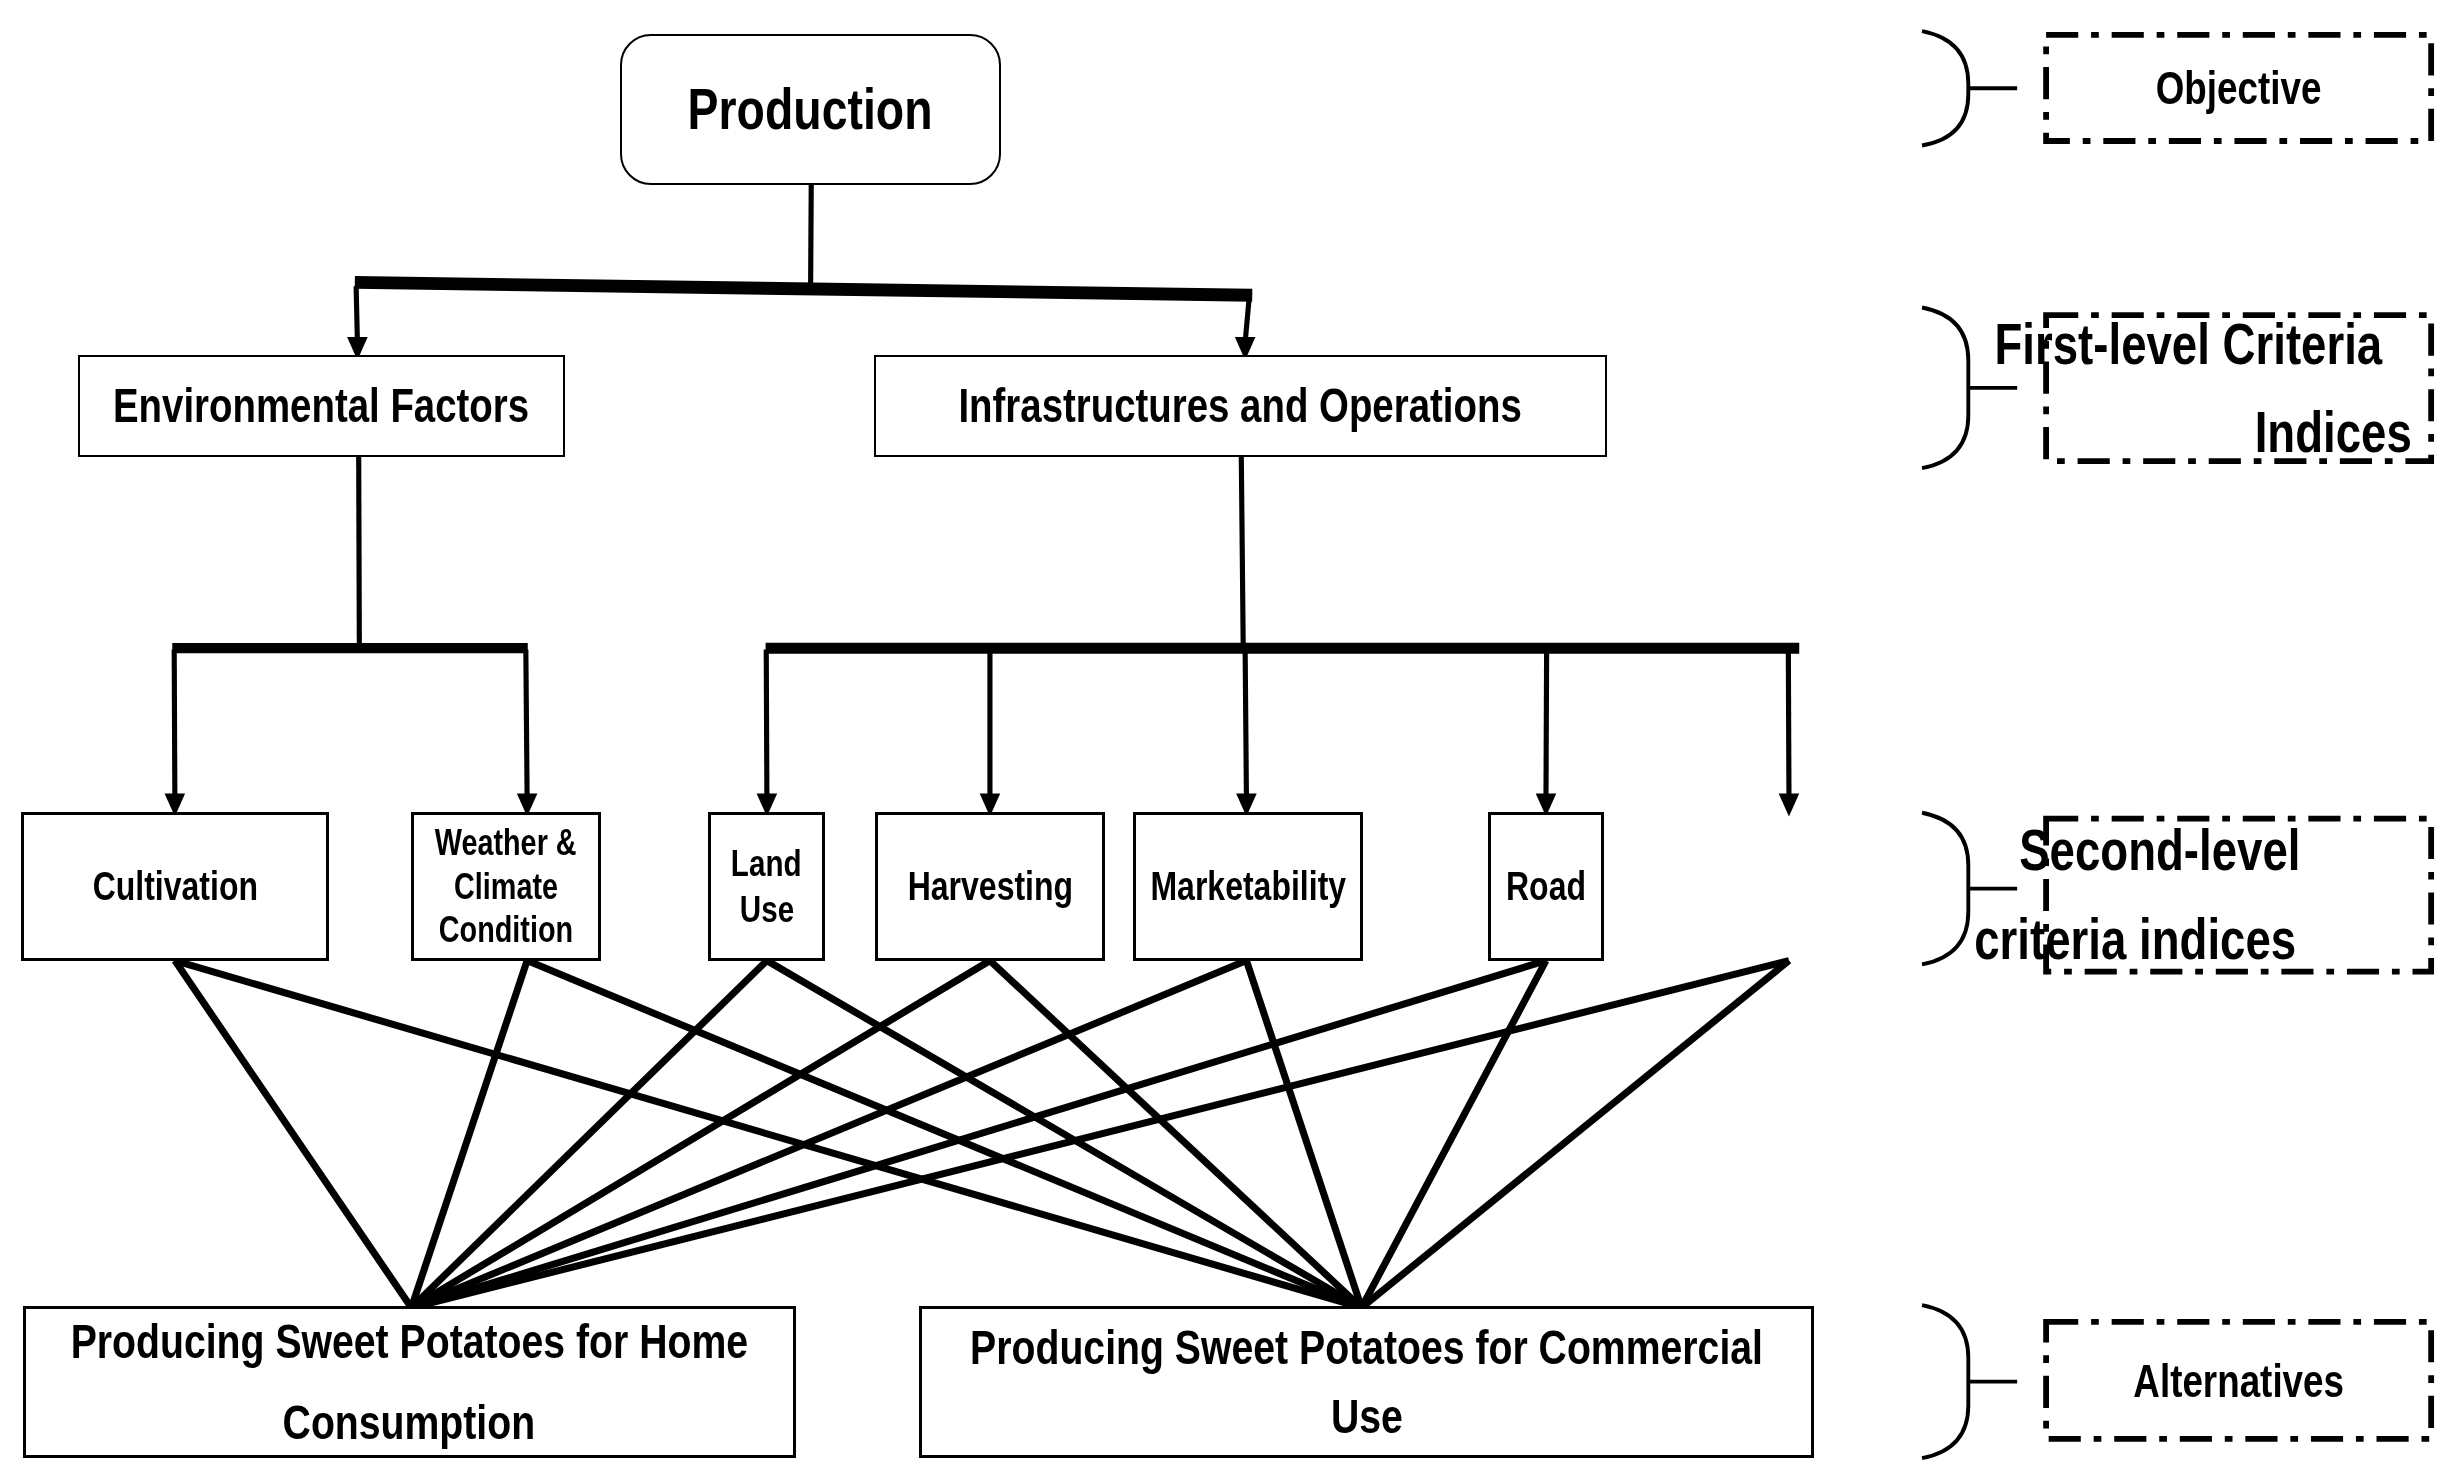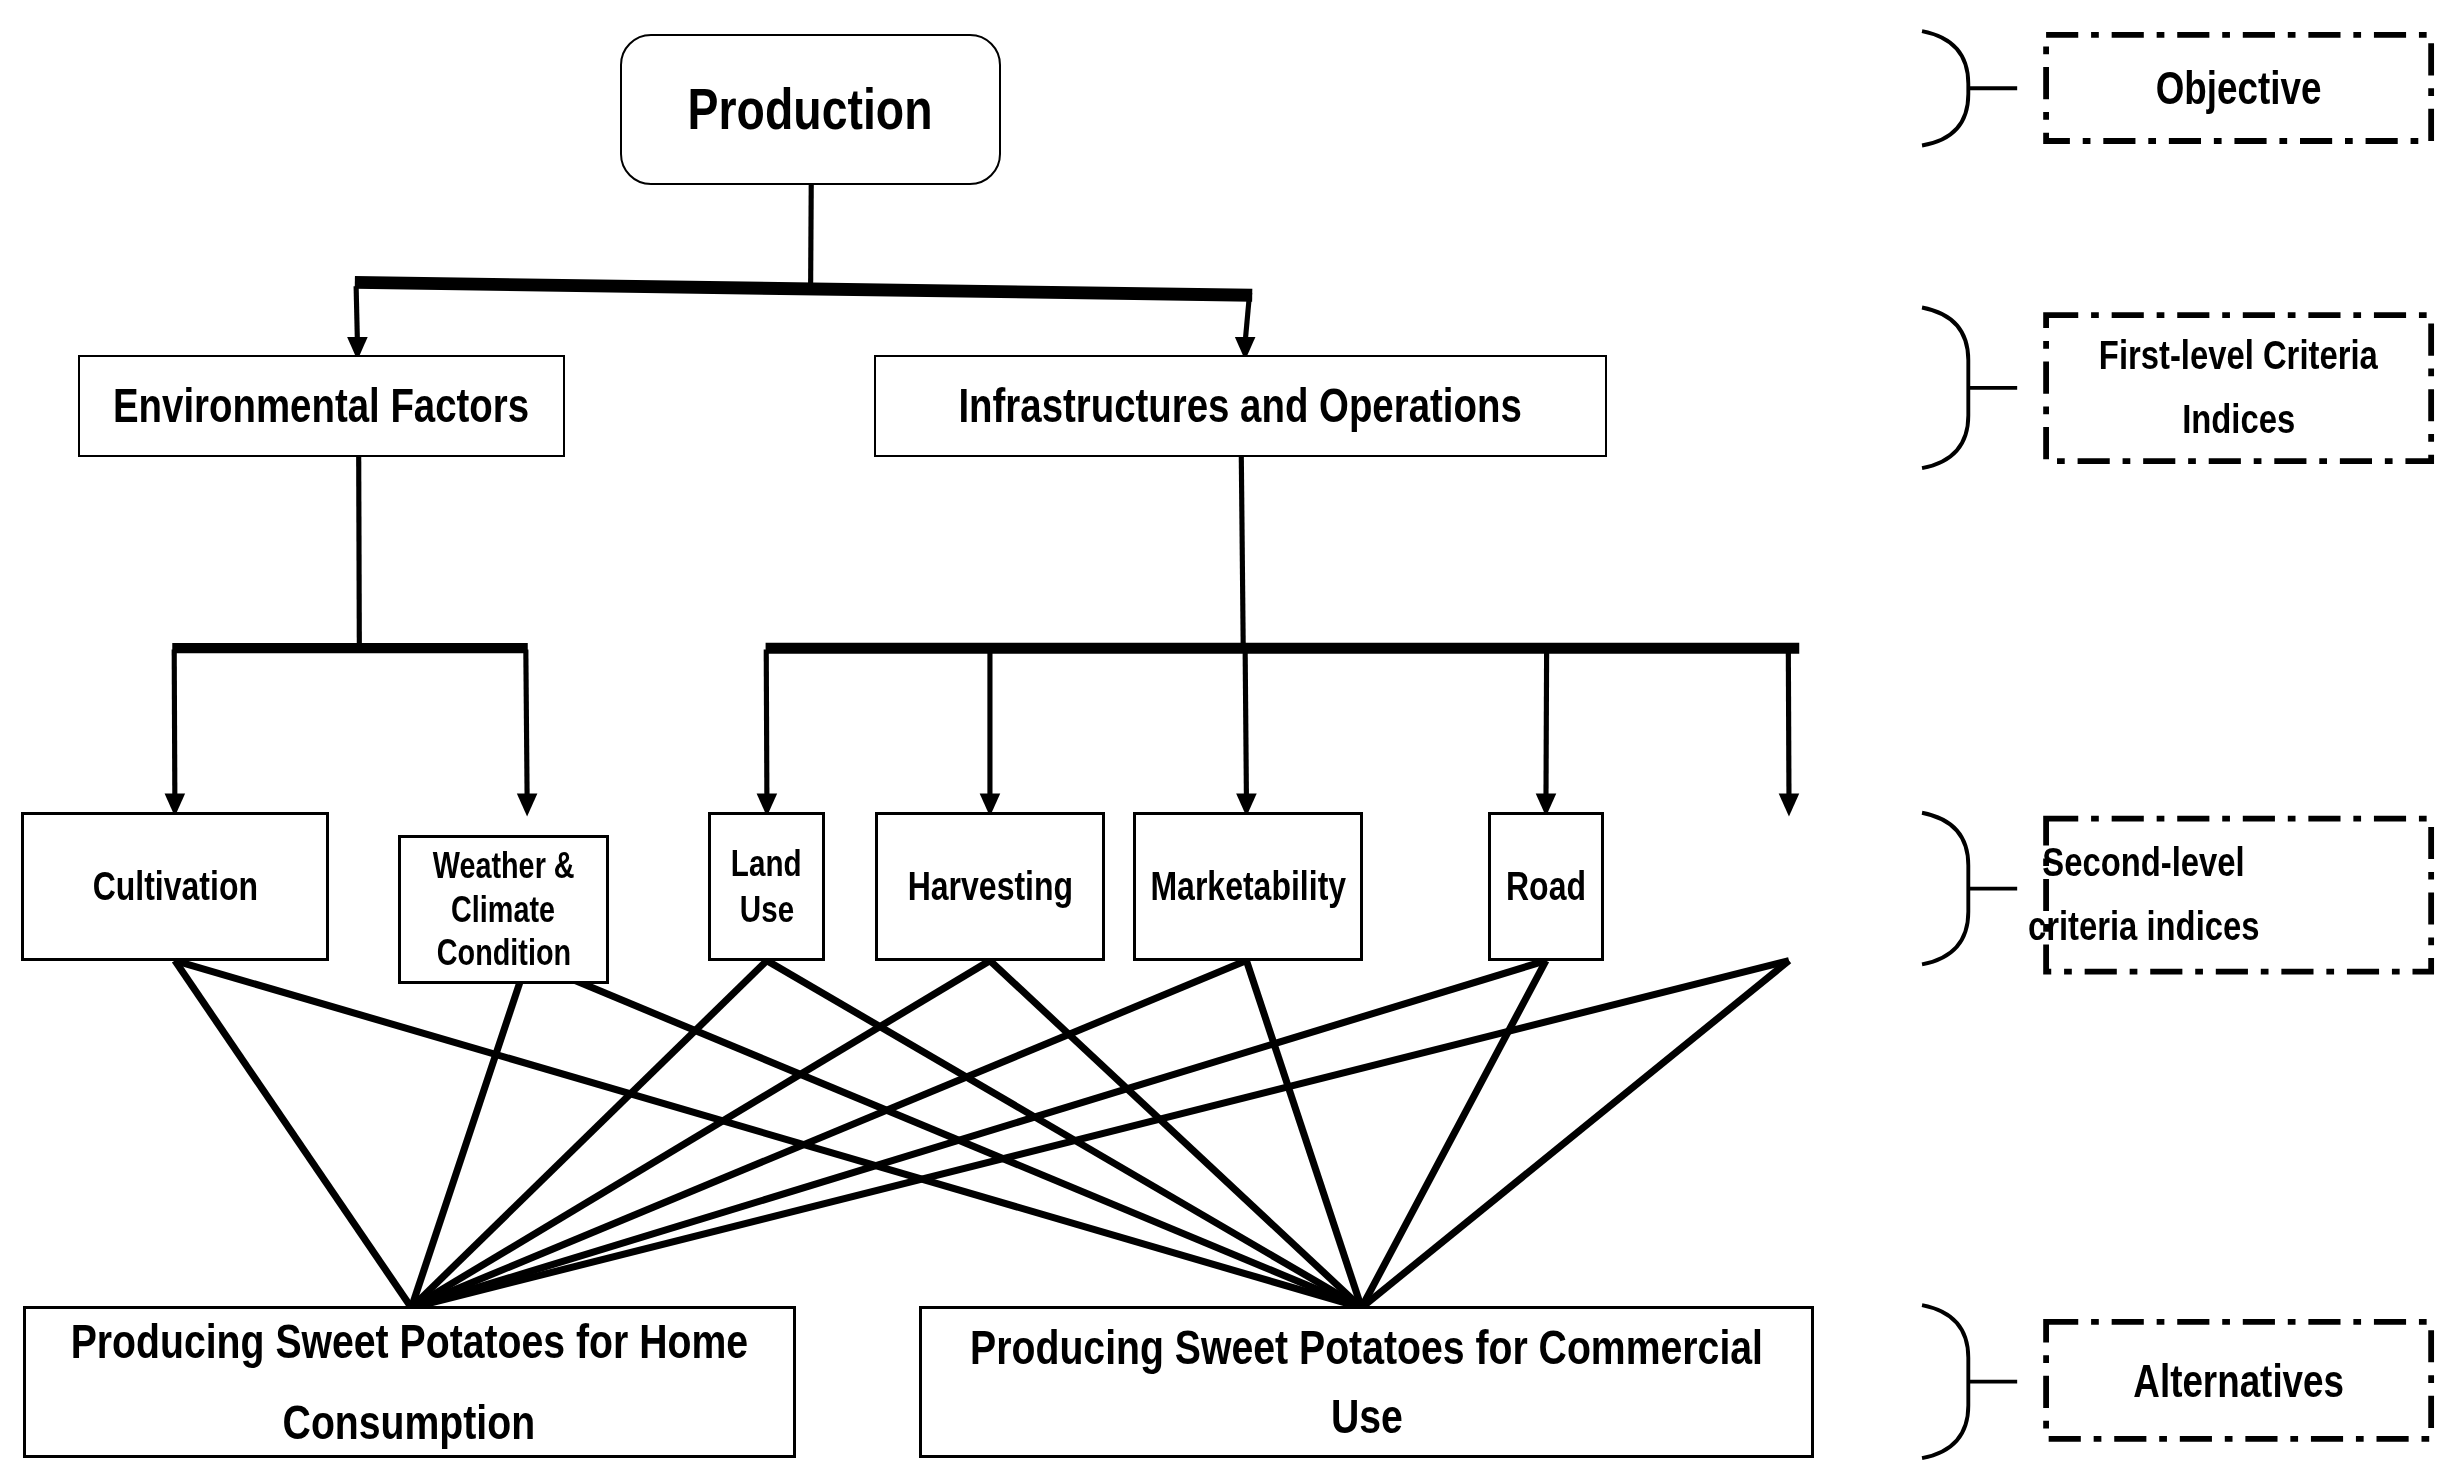--- a/index.html
+++ b/index.html
@@ -25,21 +25,21 @@
     position:absolute;z-index:2;
     display:flex;flex-direction:column;
     align-items:center;justify-content:center;
     text-align:center;font-weight:700;
     box-sizing:border-box;
     background:transparent;
   }
   .t{display:inline-block;transform:scaleX(0.8);transform-origin:50% 50%;white-space:nowrap;}
   .b4{border-width:2.6px;} .b5{border-width:3.2px;} .b6{border-width:3.9px;}
   .f90{font-size:58px;border-radius:31px;} .f84{font-size:46px;} .f76{font-size:49px;}
-  .f74{font-size:48px;} .f72{font-size:41px;} .f62{font-size:40px;}
+  .f74{font-size:48px;} .f72{font-size:57px;align-items:flex-end;} .f62{font-size:40px;}
   .f58{font-size:37px;} .f56{font-size:36px;}
   .lh14{line-height:1.4;} .lh15{line-height:1.55;} .lh12{line-height:1.22;}
 </style>
 </head>
 <body>
 
 <div class="stage">
 
   <svg class="lines" width="2462" height="1477" viewBox="0 0 3830 2297">
 
@@ -139,21 +139,21 @@
   <div class="box b4 f74" style="left:78px;top:355px;width:487px;height:102px;">
     <span class="t">Environmental Factors</span>
   </div>
   <div class="box b4 f74" style="left:874px;top:355px;width:733px;height:102px;">
     <span class="t">Infrastructures and Operations</span>
   </div>
 
   <div class="box b5 f62" style="left:21px;top:812px;width:308px;height:149px;">
     <span class="t">Cultivation</span>
   </div>
-  <div class="box b5 f56 lh12" style="left:398px;top:812px;width:211px;height:149px;margin-top:23px;">
+  <div class="box b5 f56 lh12" style="left:411px;top:812px;width:190px;height:149px;">
     <span class="t">Weather &amp;</span>
     <span class="t">Climate</span>
     <span class="t">Condition</span>
   </div>
   <div class="box b5 f58 lh12" style="left:708px;top:812px;width:117px;height:149px;">
     <span class="t">Land</span>
     <span class="t">Use</span>
   </div>
   <div class="box b5 f62" style="left:875px;top:812px;width:230px;height:149px;">
     <span class="t">Harvesting</span>

